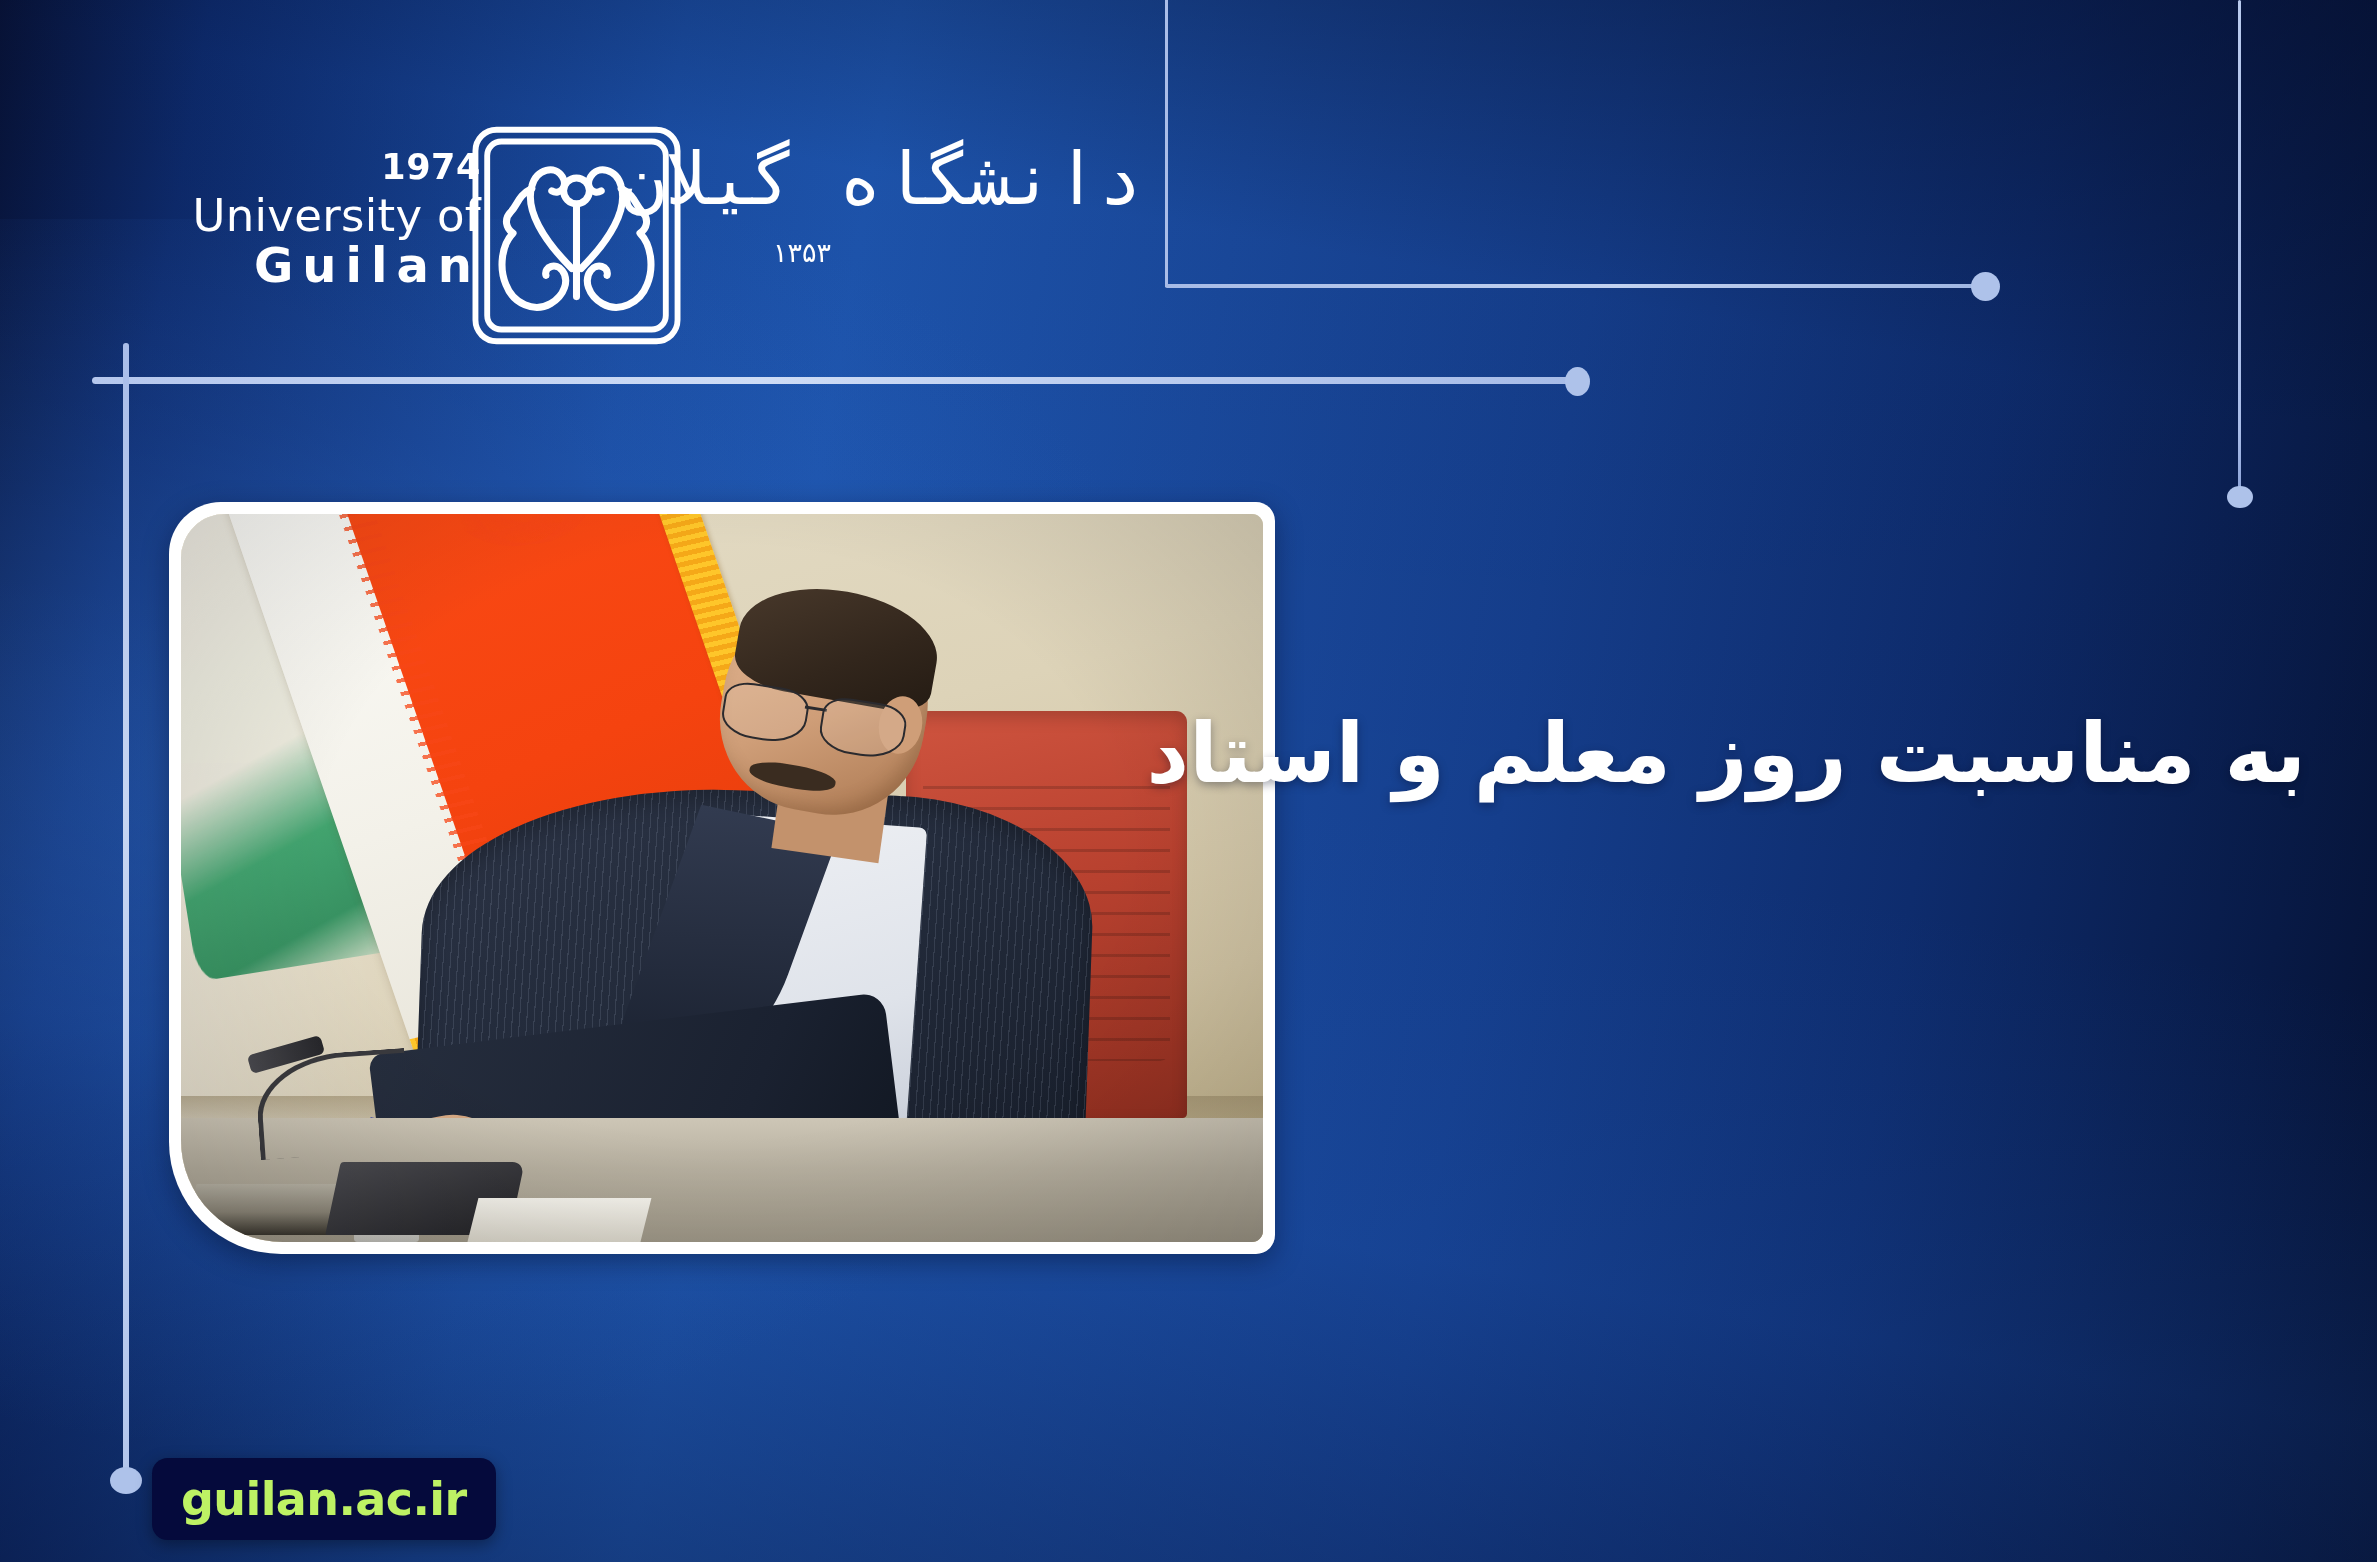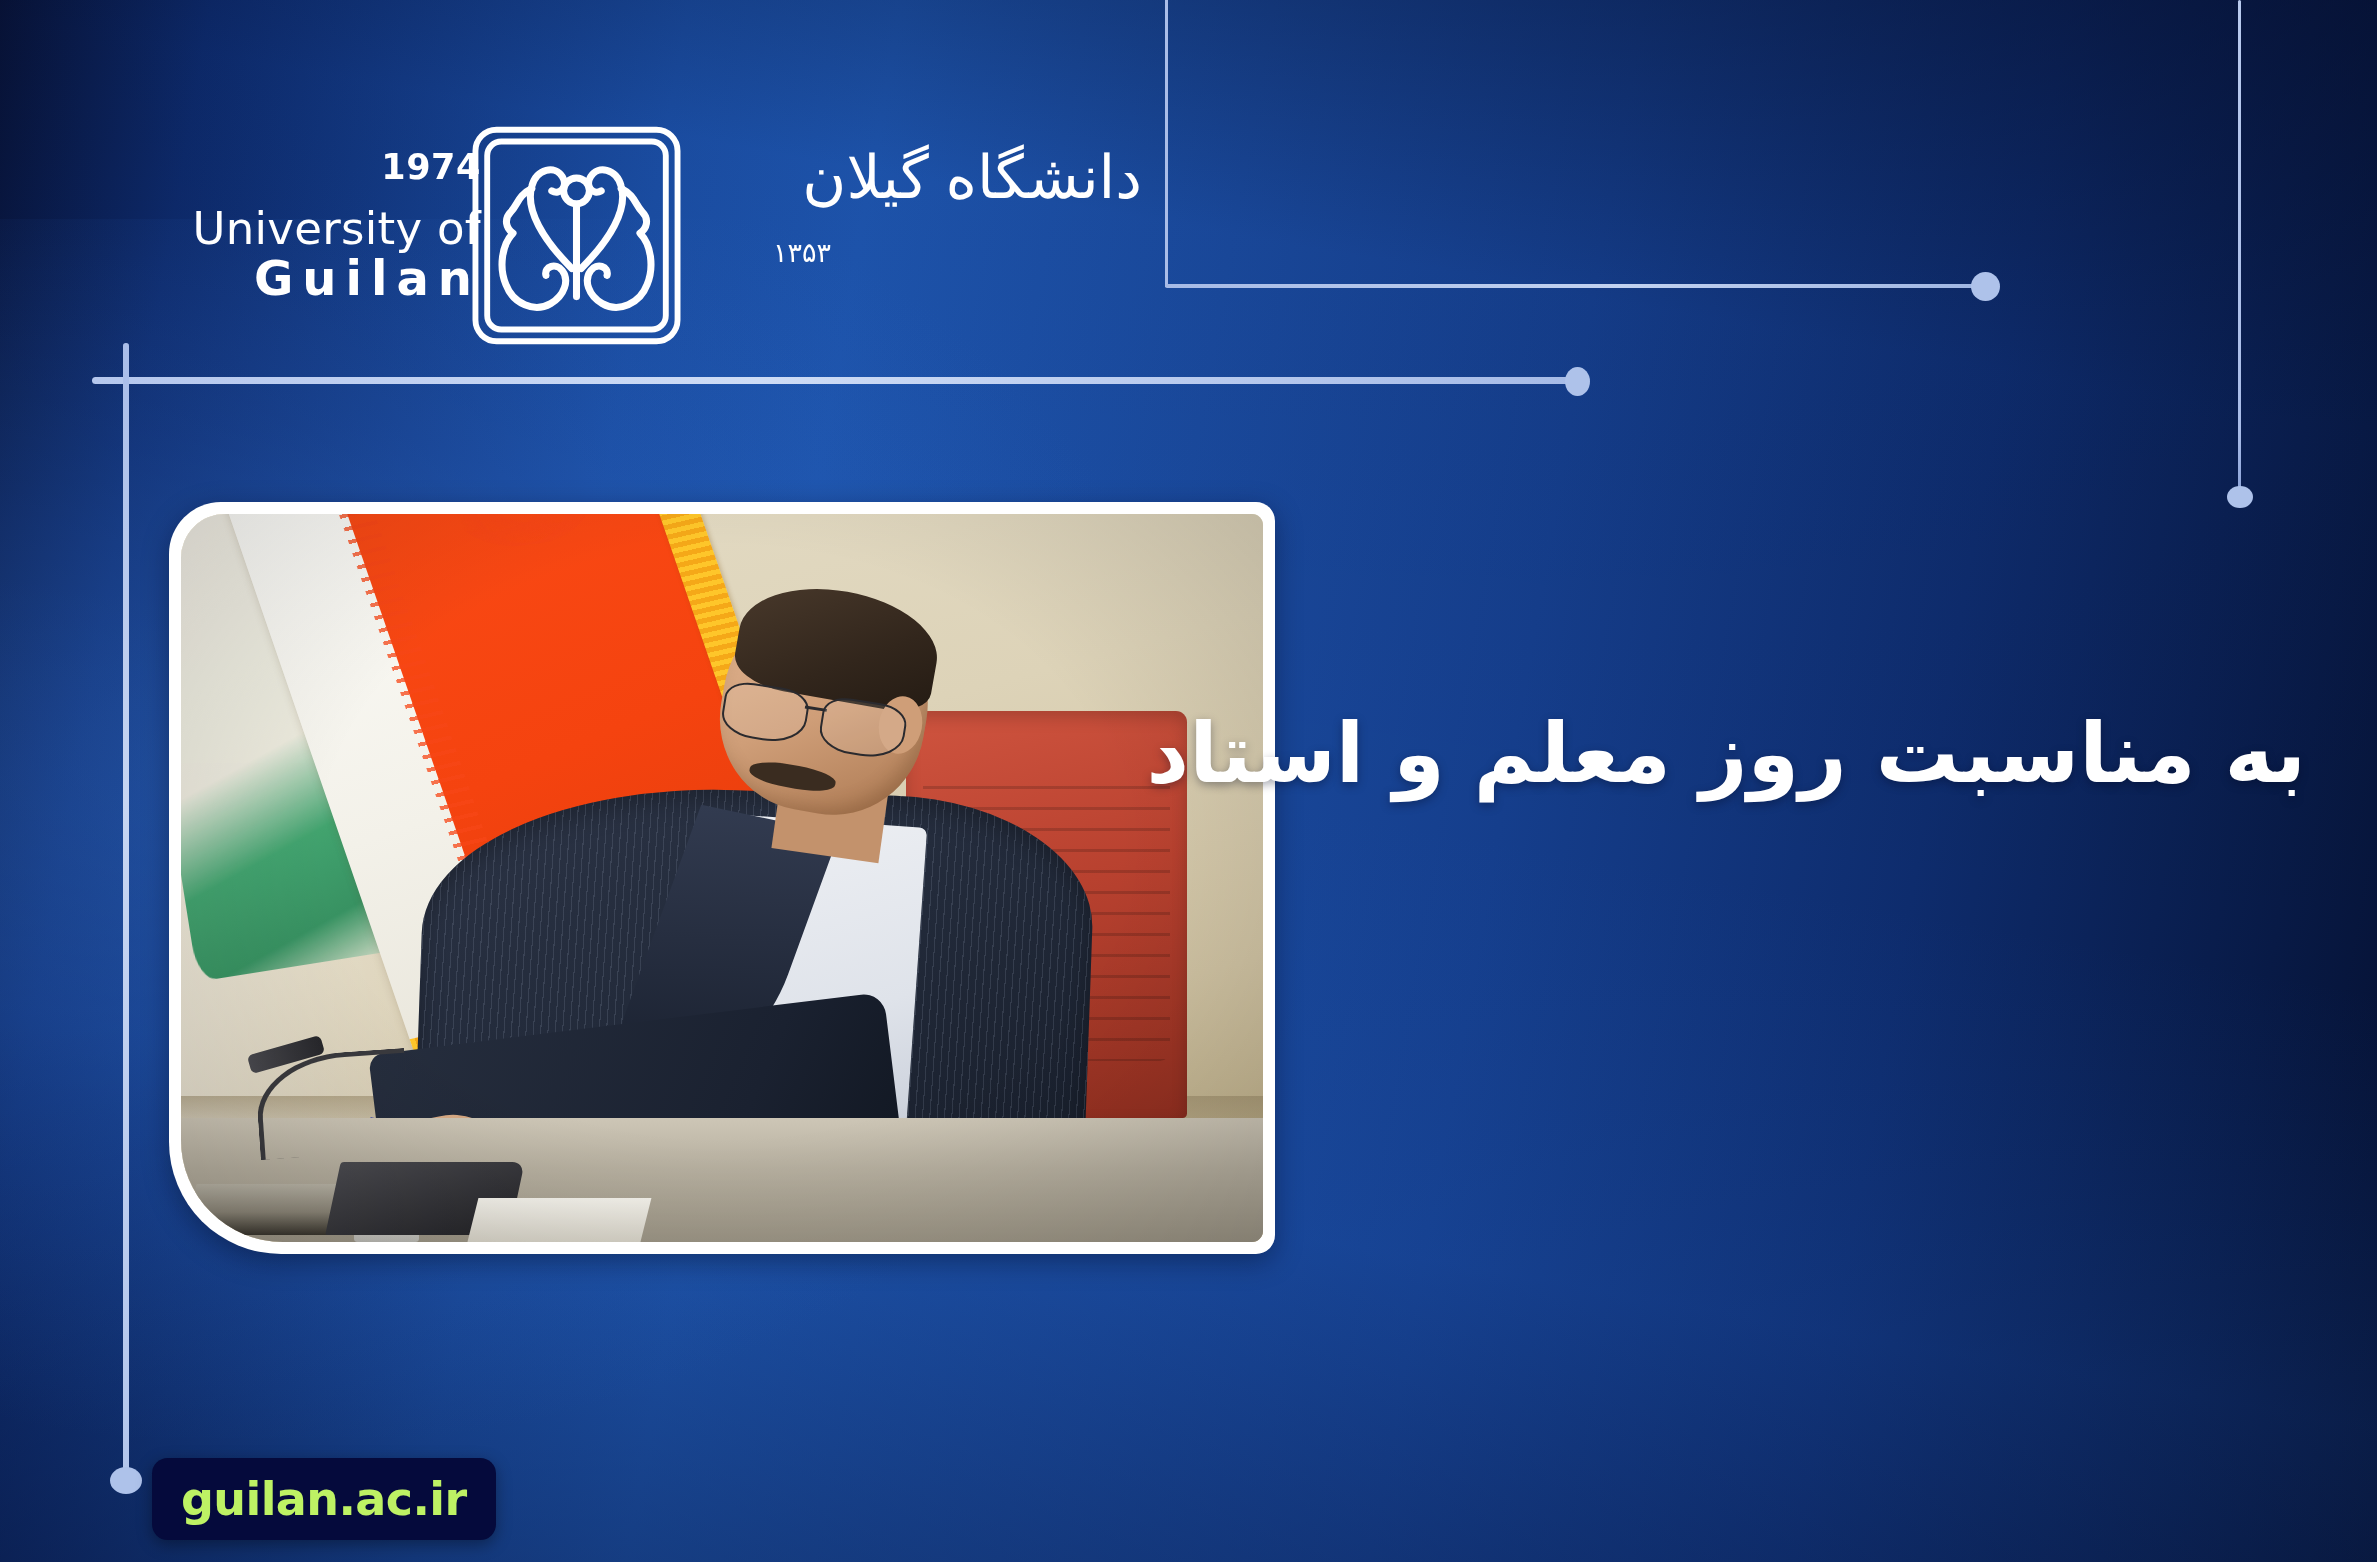--- a/index.html
+++ b/index.html
@@ -89,21 +89,21 @@
     left:168px; top:118px;
     width:985px; height:235px;
   }
   .logo-en{
     position:absolute; left:0; top:32px;
     width:313px; text-align:right;
     color:#ffffff;
   }
   .logo-year-en{
     font-size:35px; font-weight:700; letter-spacing:0.6px;
-    line-height:1; margin:0 0 21px 0;
+    line-height:1; margin:0 0 8px 0;
   }
   .logo-line1{
     font-size:45px; font-weight:400; line-height:1.02;
     letter-spacing:0.3px; white-space:nowrap;
   }
   .logo-line2{
     font-size:48px; font-weight:700; line-height:1.12;
     letter-spacing:9px; white-space:nowrap;
   }
   .logo-mark{
@@ -112,24 +112,24 @@
   }
   .logo-mark svg{width:100%;height:100%;display:block;}
   .logo-fa{
     position:absolute; left:526px; top:9px;
     width:448px; height:224px;
     color:#ffffff;
     direction:rtl;
   }
   .logo-fa-name{
     position:absolute; right:0; top:14.6px;
-    font-size:60px; font-weight:400;
+    font-size:72px; font-weight:400;
     line-height:1.2;
     white-space:nowrap;
-    font-family:Liberation Sans, sans-serif;
+    font-family:Liberation Mono, monospace;
     margin-left:48px;
   }
   .logo-fa-year{
     position:absolute; right:311px; top:110px;
     font-size:27px; letter-spacing:1.7px;
     white-space:nowrap;
   }
 
   
   .photo-card{

